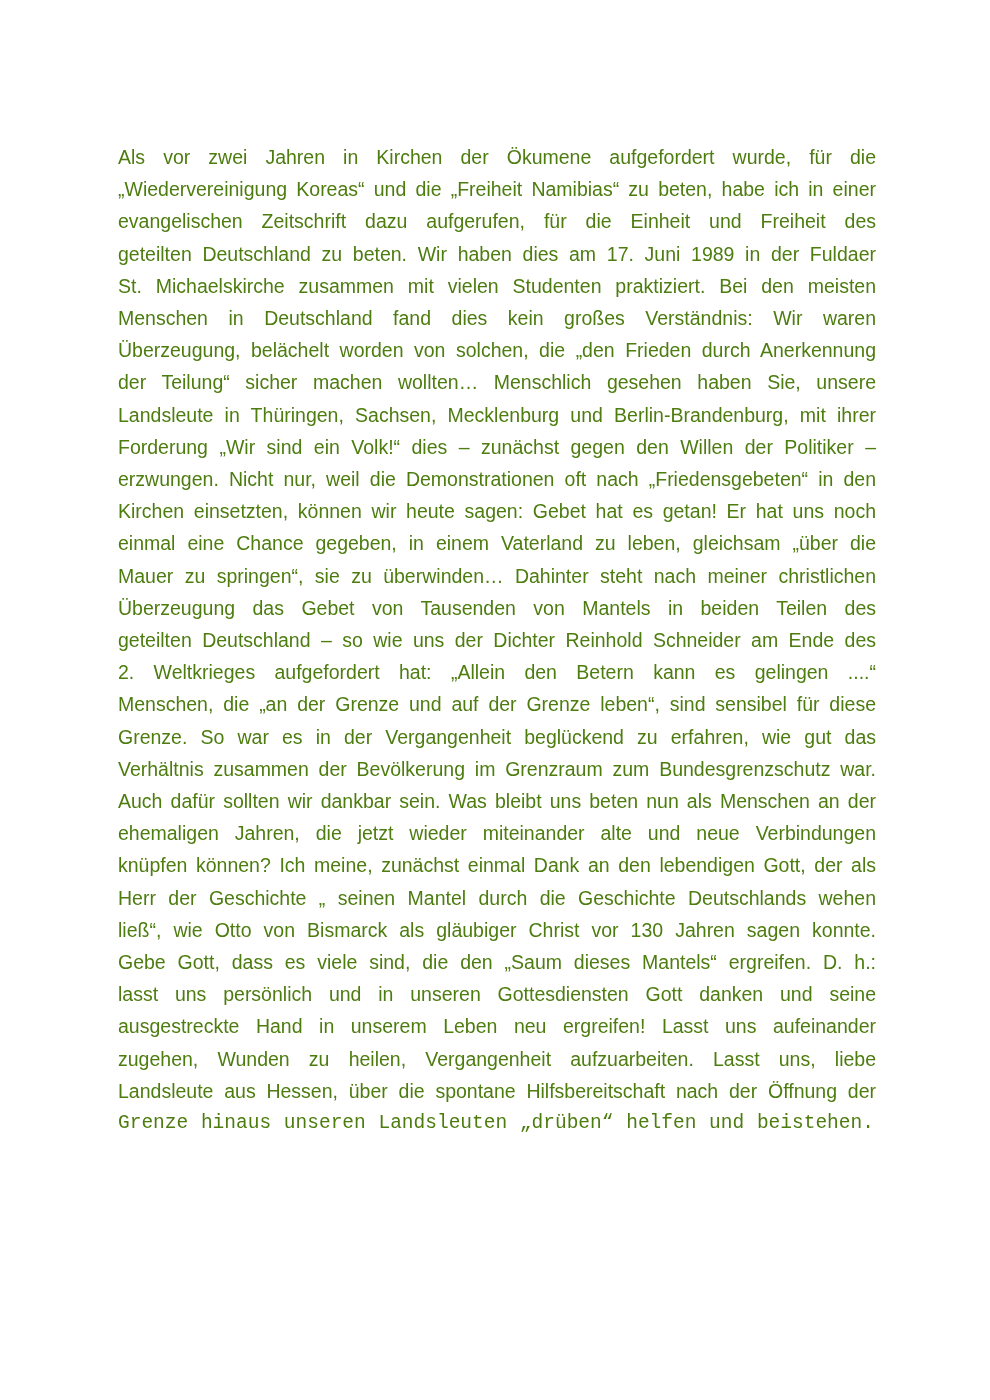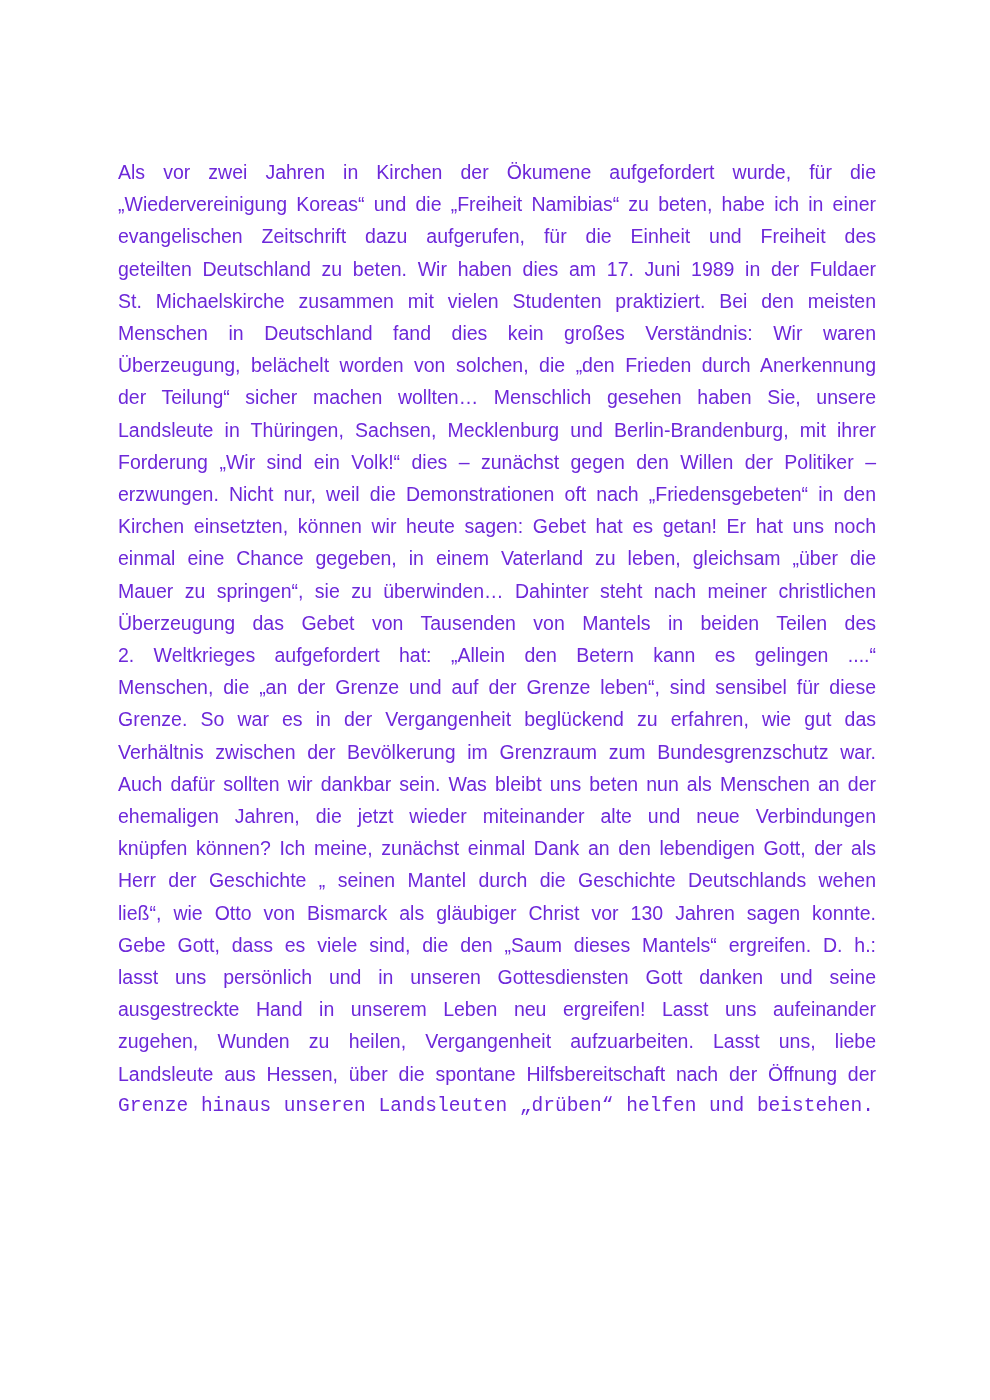--- a/index.html
+++ b/index.html
@@ -13,23 +13,23 @@
   .page {
     position: relative;
     width: 990px;
     height: 1400px;
     background: #ffffff;
     font-family: "Liberation Sans", sans-serif;
   }
   .text-block {
     position: absolute;
     left: 118px;
-    top: 156px;
+    top: 141px;
     width: 758px;
-    color: #6d28d9;
+    color: #4d7c0f;
     font-size: 19.5px;
     line-height: 32.2px;
     -webkit-font-smoothing: antialiased;
   }
   .line {
     text-align: justify;
     text-align-last: justify;
     white-space: normal;
     word-spacing: 1px;
   }
@@ -51,24 +51,25 @@
       <div class="line">Menschen in Deutschland fand dies kein großes Verständnis: Wir waren</div>
       <div class="line">Überzeugung, belächelt worden von solchen, die „den Frieden durch Anerkennung</div>
       <div class="line">der Teilung“ sicher machen wollten… Menschlich gesehen haben Sie, unsere</div>
       <div class="line">Landsleute in Thüringen, Sachsen, Mecklenburg und Berlin-Brandenburg, mit ihrer</div>
       <div class="line">Forderung „Wir sind ein Volk!“ dies – zunächst gegen den Willen der Politiker –</div>
       <div class="line">erzwungen. Nicht nur, weil die Demonstrationen oft nach „Friedensgebeten“ in den</div>
       <div class="line">Kirchen einsetzten, können wir heute sagen: Gebet hat es getan! Er hat uns noch</div>
       <div class="line">einmal eine Chance gegeben, in einem Vaterland zu leben, gleichsam „über die</div>
       <div class="line">Mauer zu springen“, sie zu überwinden… Dahinter steht nach meiner christlichen</div>
       <div class="line">Überzeugung das Gebet von Tausenden von Mantels in beiden Teilen des</div>
+      <div class="line">geteilten Deutschland – so wie uns der Dichter Reinhold Schneider am Ende des</div>
       <div class="line">2. Weltkrieges aufgefordert hat: „Allein den Betern kann es gelingen ....“</div>
       <div class="line">Menschen, die „an der Grenze und auf der Grenze leben“, sind sensibel für diese</div>
       <div class="line">Grenze. So war es in der Vergangenheit beglückend zu erfahren, wie gut das</div>
-      <div class="line">Verhältnis zwischen der Bevölkerung im Grenzraum zum Bundesgrenzschutz war.</div>
+      <div class="line">Verhältnis zusammen der Bevölkerung im Grenzraum zum Bundesgrenzschutz war.</div>
       <div class="line">Auch dafür sollten wir dankbar sein. Was bleibt uns beten nun als Menschen an der</div>
       <div class="line">ehemaligen Jahren, die jetzt wieder miteinander alte und neue Verbindungen</div>
       <div class="line">knüpfen können? Ich meine, zunächst einmal Dank an den lebendigen Gott, der als</div>
       <div class="line">Herr der Geschichte „ seinen Mantel durch die Geschichte Deutschlands wehen</div>
       <div class="line">ließ“, wie Otto von Bismarck als gläubiger Christ vor 130 Jahren sagen konnte.</div>
       <div class="line">Gebe Gott, dass es viele sind, die den „Saum dieses Mantels“ ergreifen. D. h.:</div>
       <div class="line">lasst uns persönlich und in unseren Gottesdiensten Gott danken und seine</div>
       <div class="line">ausgestreckte Hand in unserem Leben neu ergreifen! Lasst uns aufeinander</div>
       <div class="line">zugehen, Wunden zu heilen, Vergangenheit aufzuarbeiten. Lasst uns, liebe</div>
       <div class="line">Landsleute aus Hessen, über die spontane Hilfsbereitschaft nach der Öffnung der</div>

